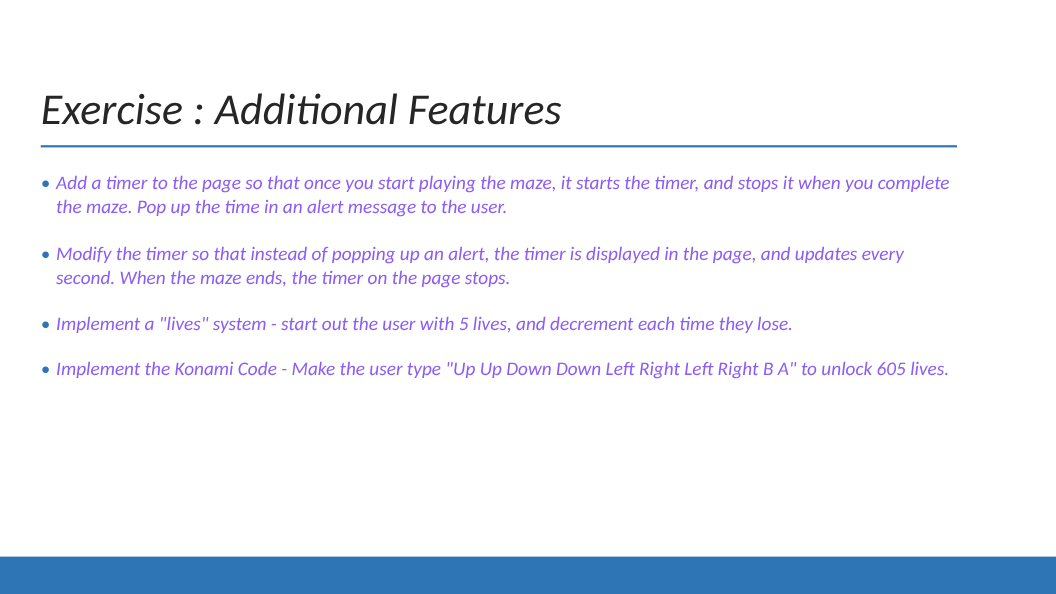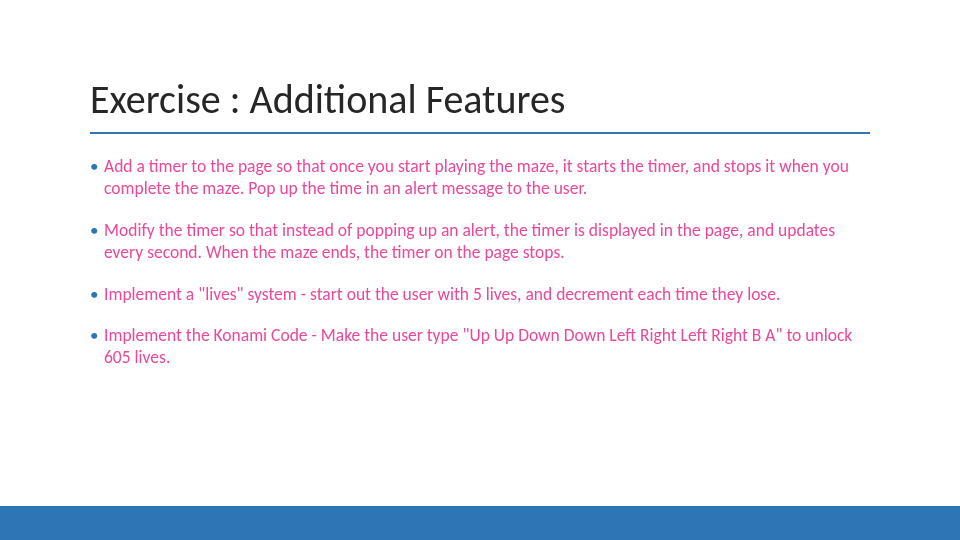--- a/index.html
+++ b/index.html
@@ -11,35 +11,36 @@
       width: 960px;
       height: 540px;
       background: #ffffff;
       font-family: Calibri, 'Segoe UI', Arial, sans-serif;
       position: relative;
       overflow: hidden;
     }
     .slide {
       width: 100%;
       height: 100%;
-      padding: 75px 90px 0 90px;
+      padding: 75px 90px 0 37px;
       position: relative;
+      font-style: italic;
     }
     .title {
       font-size: 40px;
       font-weight: 300;
       color: #262626;
       border-bottom: 2px solid #2e75b6;
       padding-bottom: 8px;
       margin-bottom: 22px;
       font-family: 'Calibri Light', Calibri, sans-serif;
     }
     .bullets {
       list-style: none;
-      color: #ec4899;
+      color: #8b5cf6;
     }
     .bullets li {
       position: relative;
       padding-left: 14px;
       margin-bottom: 20px;
       font-size: 17.5px;
       line-height: 1.25;
       font-weight: 400;
     }
     .bullets li::before {

